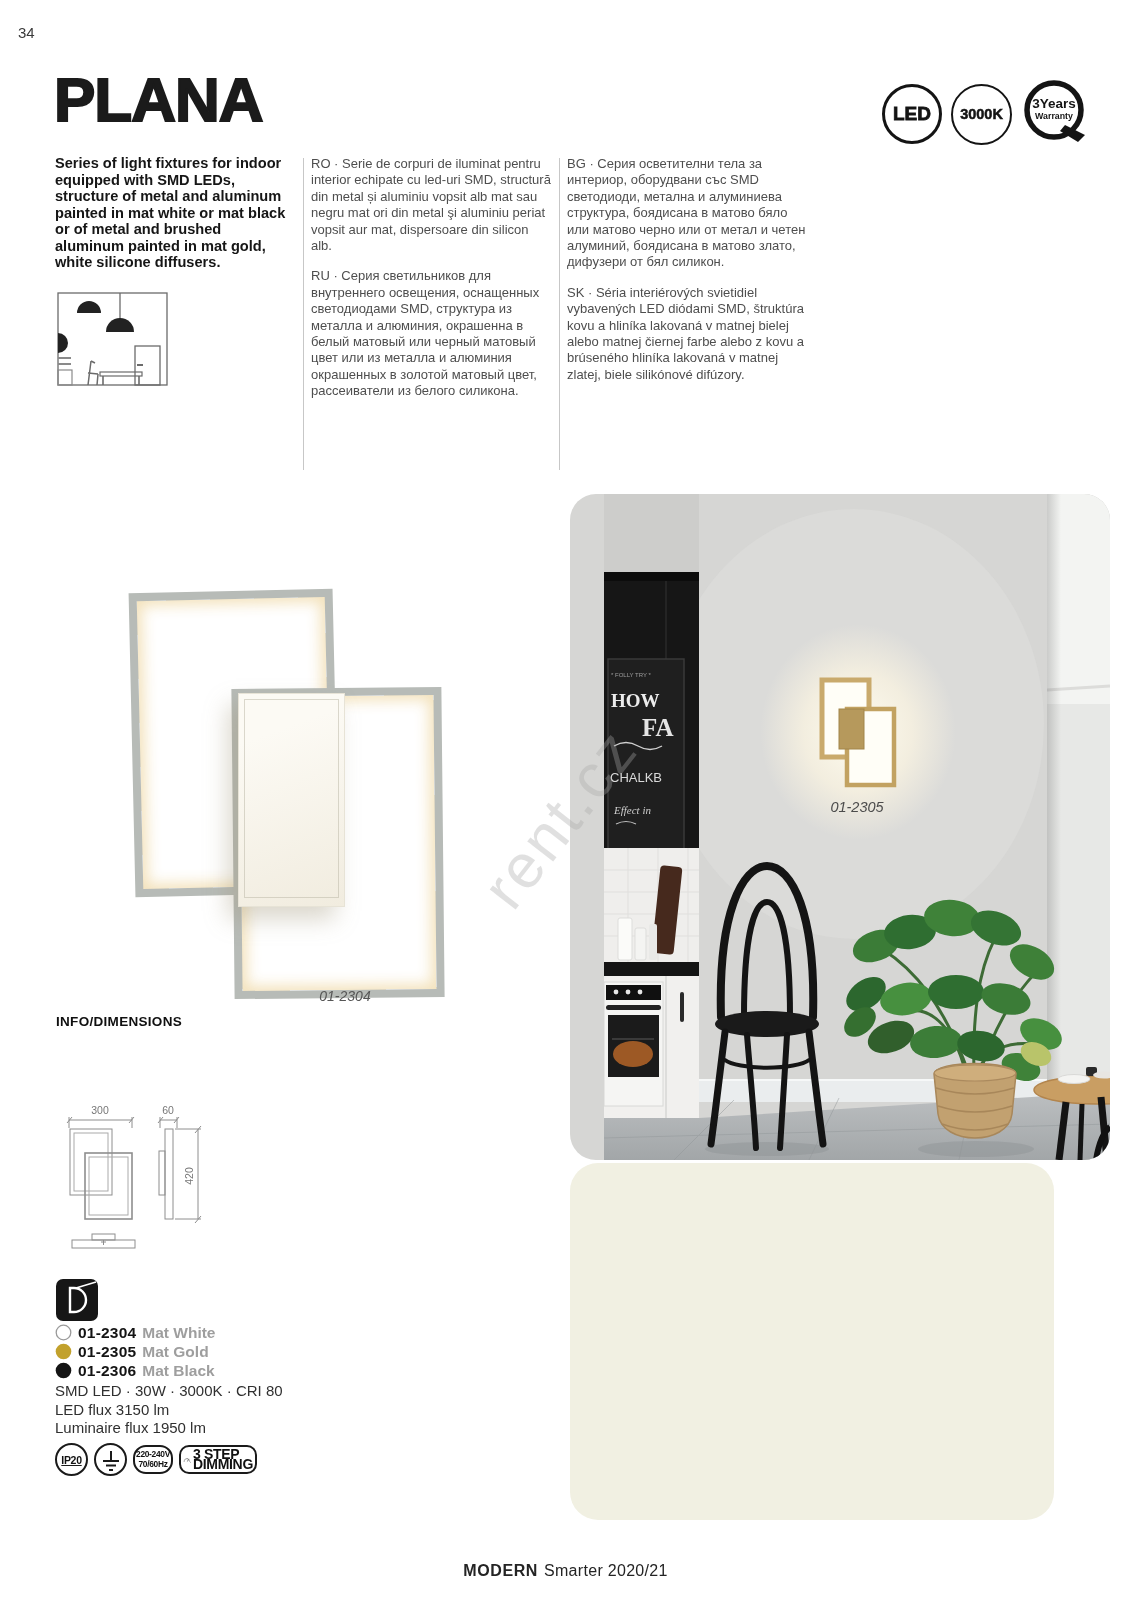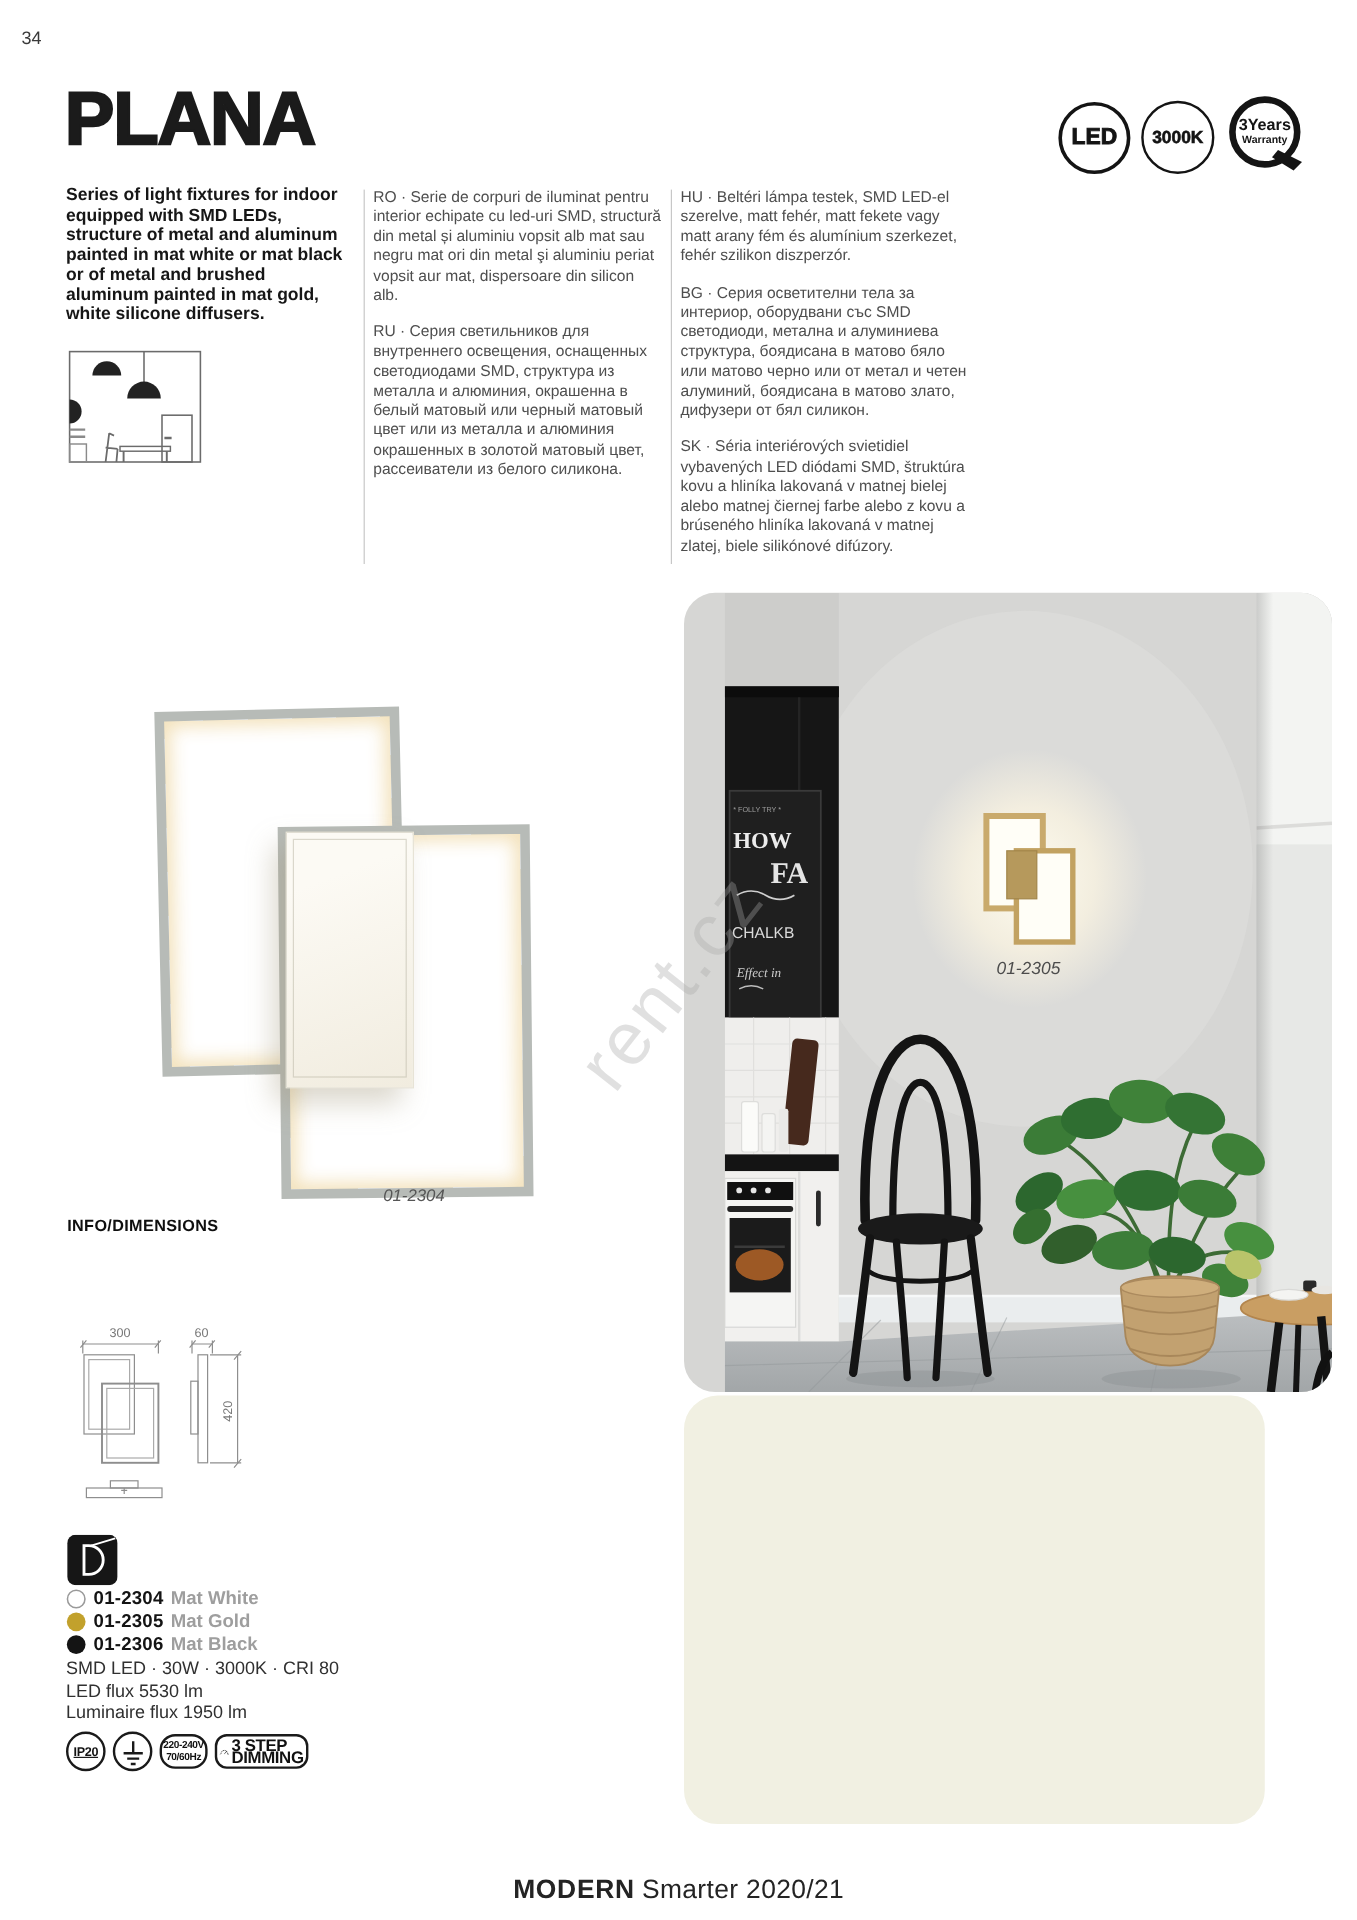--- a/index.html
+++ b/index.html
@@ -58,21 +58,21 @@
         display:flex;align-items:center;justify-content:center;text-decoration:underline;}
   .ip-label{font-size:10.5px;font-weight:700;color:#111;letter-spacing:-0.3px;}
   .cert-box{border:2.2px solid #1a1a1a;border-radius:13px;display:flex;align-items:center;
         justify-content:center;height:29px;box-sizing:border-box;}
   .volt{width:40px;flex-direction:column;line-height:9.5px;}
   .volt span{font-size:8.4px;font-weight:700;letter-spacing:-0.3px;color:#111;}
   .dim-box{width:78px;border-radius:10px;gap:2px;padding:0 2px;}
   .dim-text{display:flex;flex-direction:column;line-height:9.5px;}
   .dim-text span{font-size:14px;font-weight:700;color:#111;letter-spacing:-0.3px;}
   
-  .footer{left:0;top:1562px;width:1131px;text-align:center;font-size:22px;color:#242424;}
+  .footer{left:0;top:1562px;width:1131px;text-align:center;font-size:16px;color:#242424;}
   .footer .brand{font-weight:800;letter-spacing:0.6px;}
   .footer .tagline{font-weight:400;margin-left:6px;letter-spacing:0.3px;}
 </style>
 </head>
 <body>
 
 <div id="page">
 
   <div class="abs page-num">34</div>
 
@@ -98,21 +98,20 @@
   <div class="abs intro">Series of light fixtures for indoor equipped with SMD LEDs, structure of metal and aluminum painted in mat white or mat black or of metal and brushed aluminum painted in mat gold, white silicone diffusers.</div>
 
   <div class="abs vline v1"></div>
   <div class="abs vline v2"></div>
 
   <div class="abs transcol c1">
     <p>RO · Serie de corpuri de iluminat pentru interior echipate cu led-uri SMD, structură din metal și aluminiu vopsit alb mat sau negru mat ori din metal şi aluminiu periat vopsit aur mat, dispersoare din silicon alb.</p>
     <p>RU · Серия светильников для внутреннего освещения, оснащенных светодиодами SMD, структура из металла и алюминия, окрашенна в белый матовый или черный матовый цвет или из металла и алюминия окрашенных в золотой матовый цвет, рассеиватели из белого силикона.</p>
   </div>
   <div class="abs transcol c2">
-    <p>HU · Beltéri lámpa testek, SMD LED-el szerelve, matt fehér, matt fekete vagy matt arany fém és alumínium szerkezet, fehér szilikon diszperzór.</p>
     <p>BG · Серия осветителни тела за интериор, оборудвани със SMD светодиоди, метална и алуминиева структура, боядисана в матово бяло или матово черно или от метал и четен алуминий, боядисана в матово злато, дифузери от бял силикон.</p>
     <p>SK · Séria interiérových svietidiel vybavených LED diódami SMD, štruktúra kovu a hliníka lakovaná v matnej bielej alebo matnej čiernej farbe alebo z kovu a brúseného hliníka lakovaná v matnej zlatej, biele silikónové difúzory.</p>
   </div>
 
   <span class="abs room-icon">
     <svg width="113" height="97" viewBox="0 0 113 97">
       <rect x="2" y="2" width="109" height="92" fill="none" stroke="#6b6b6b" stroke-width="1.3"></rect>
       <line x1="64" y1="2" x2="64" y2="36" stroke="#6b6b6b" stroke-width="1.3"></line>
       <path d="M50,41 A14,14 0 0 1 78,41 Z" fill="#222"></path>
       <path d="M21,22 A12,12 0 0 1 45,22 Z" fill="#222"></path>
@@ -342,21 +341,21 @@
       <svg width="17" height="17">
         <circle cx="8.5" cy="8.5" r="7.8" stroke="none" fill="#141414"></circle>
       </svg>
       <span class="vcode">01-2306</span>
       <span class="vfinish">Mat Black</span>
     </div>
   </div>
 
   <div class="abs specs">
     <div>SMD LED · 30W · 3000K · CRI 80</div>
-    <div>LED flux 5530 lm</div>
+    <div>LED flux 3150 lm</div>
     <div>Luminaire flux 1950 lm</div>
   </div>
 
   <div class="abs certs">
     <div class="cert-circle">
       <span class="ip-label">IP20</span>
     </div>
     <div class="cert-circle">
       <svg width="26" height="26" viewBox="0 0 26 26">
         <path d="M13,4 V14 M5,14 H21 M8,18.5 H18 M11,23 H15" stroke="#1a1a1a" stroke-width="2" fill="none"></path>

